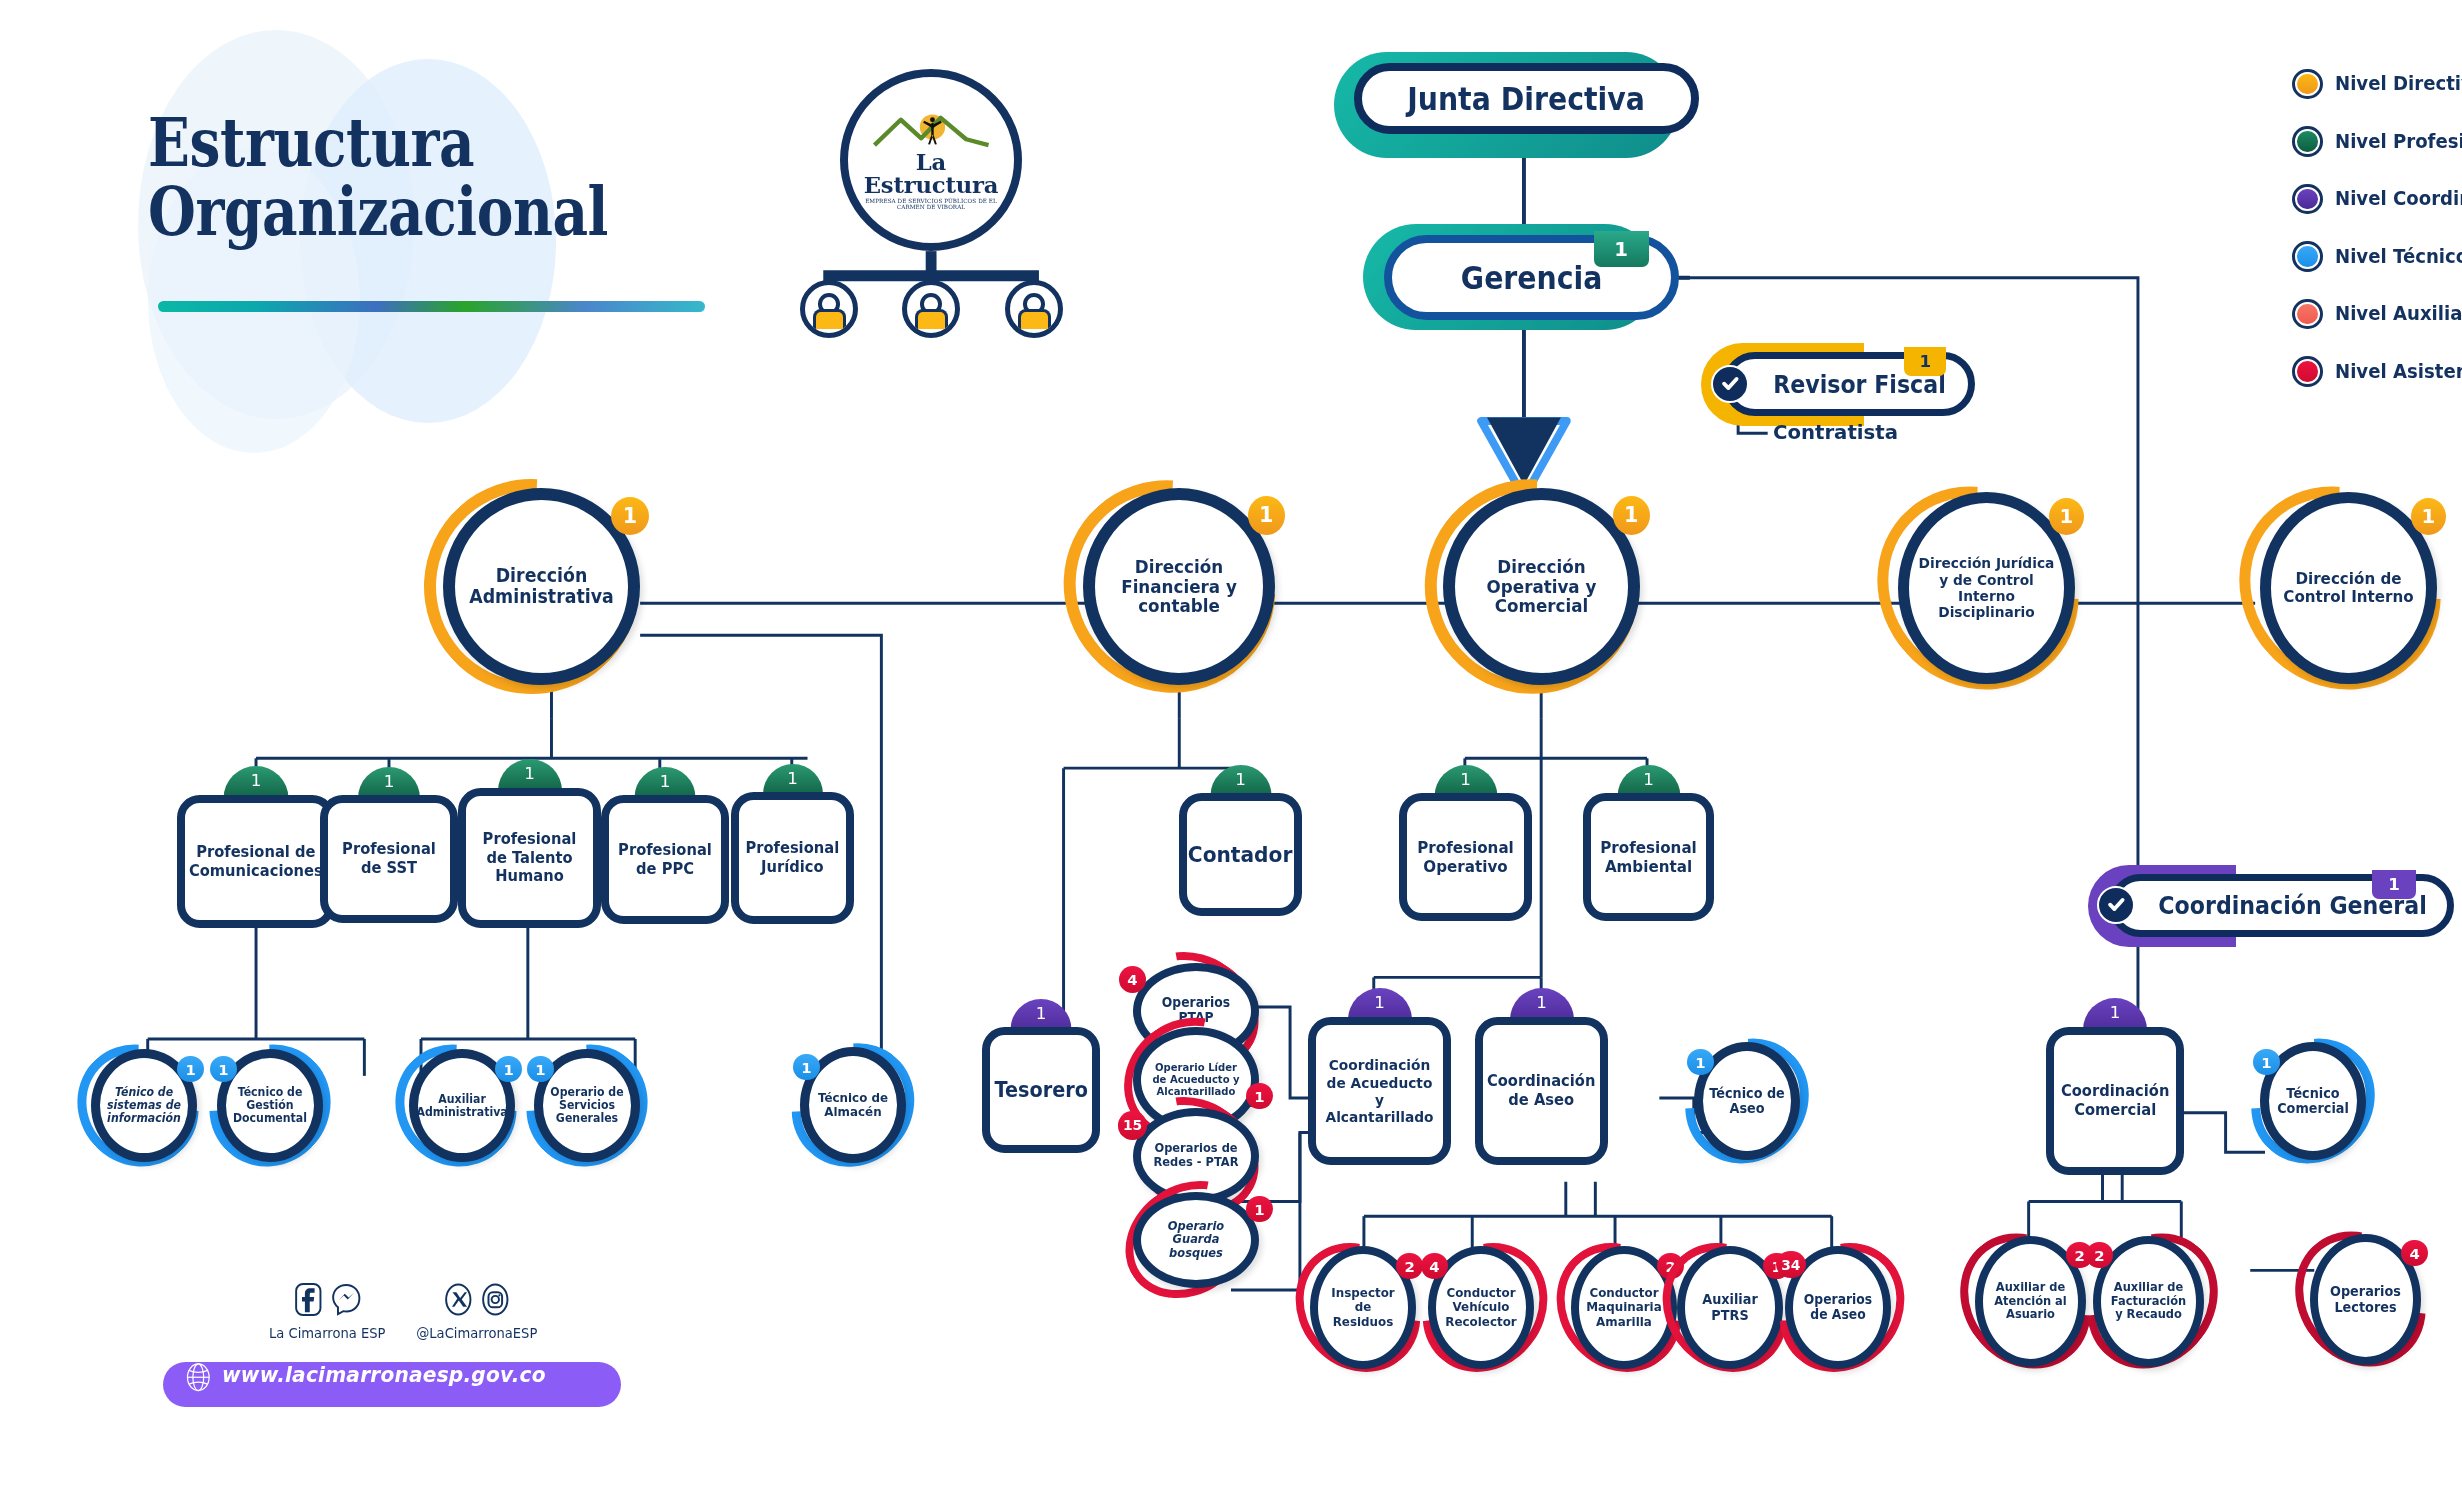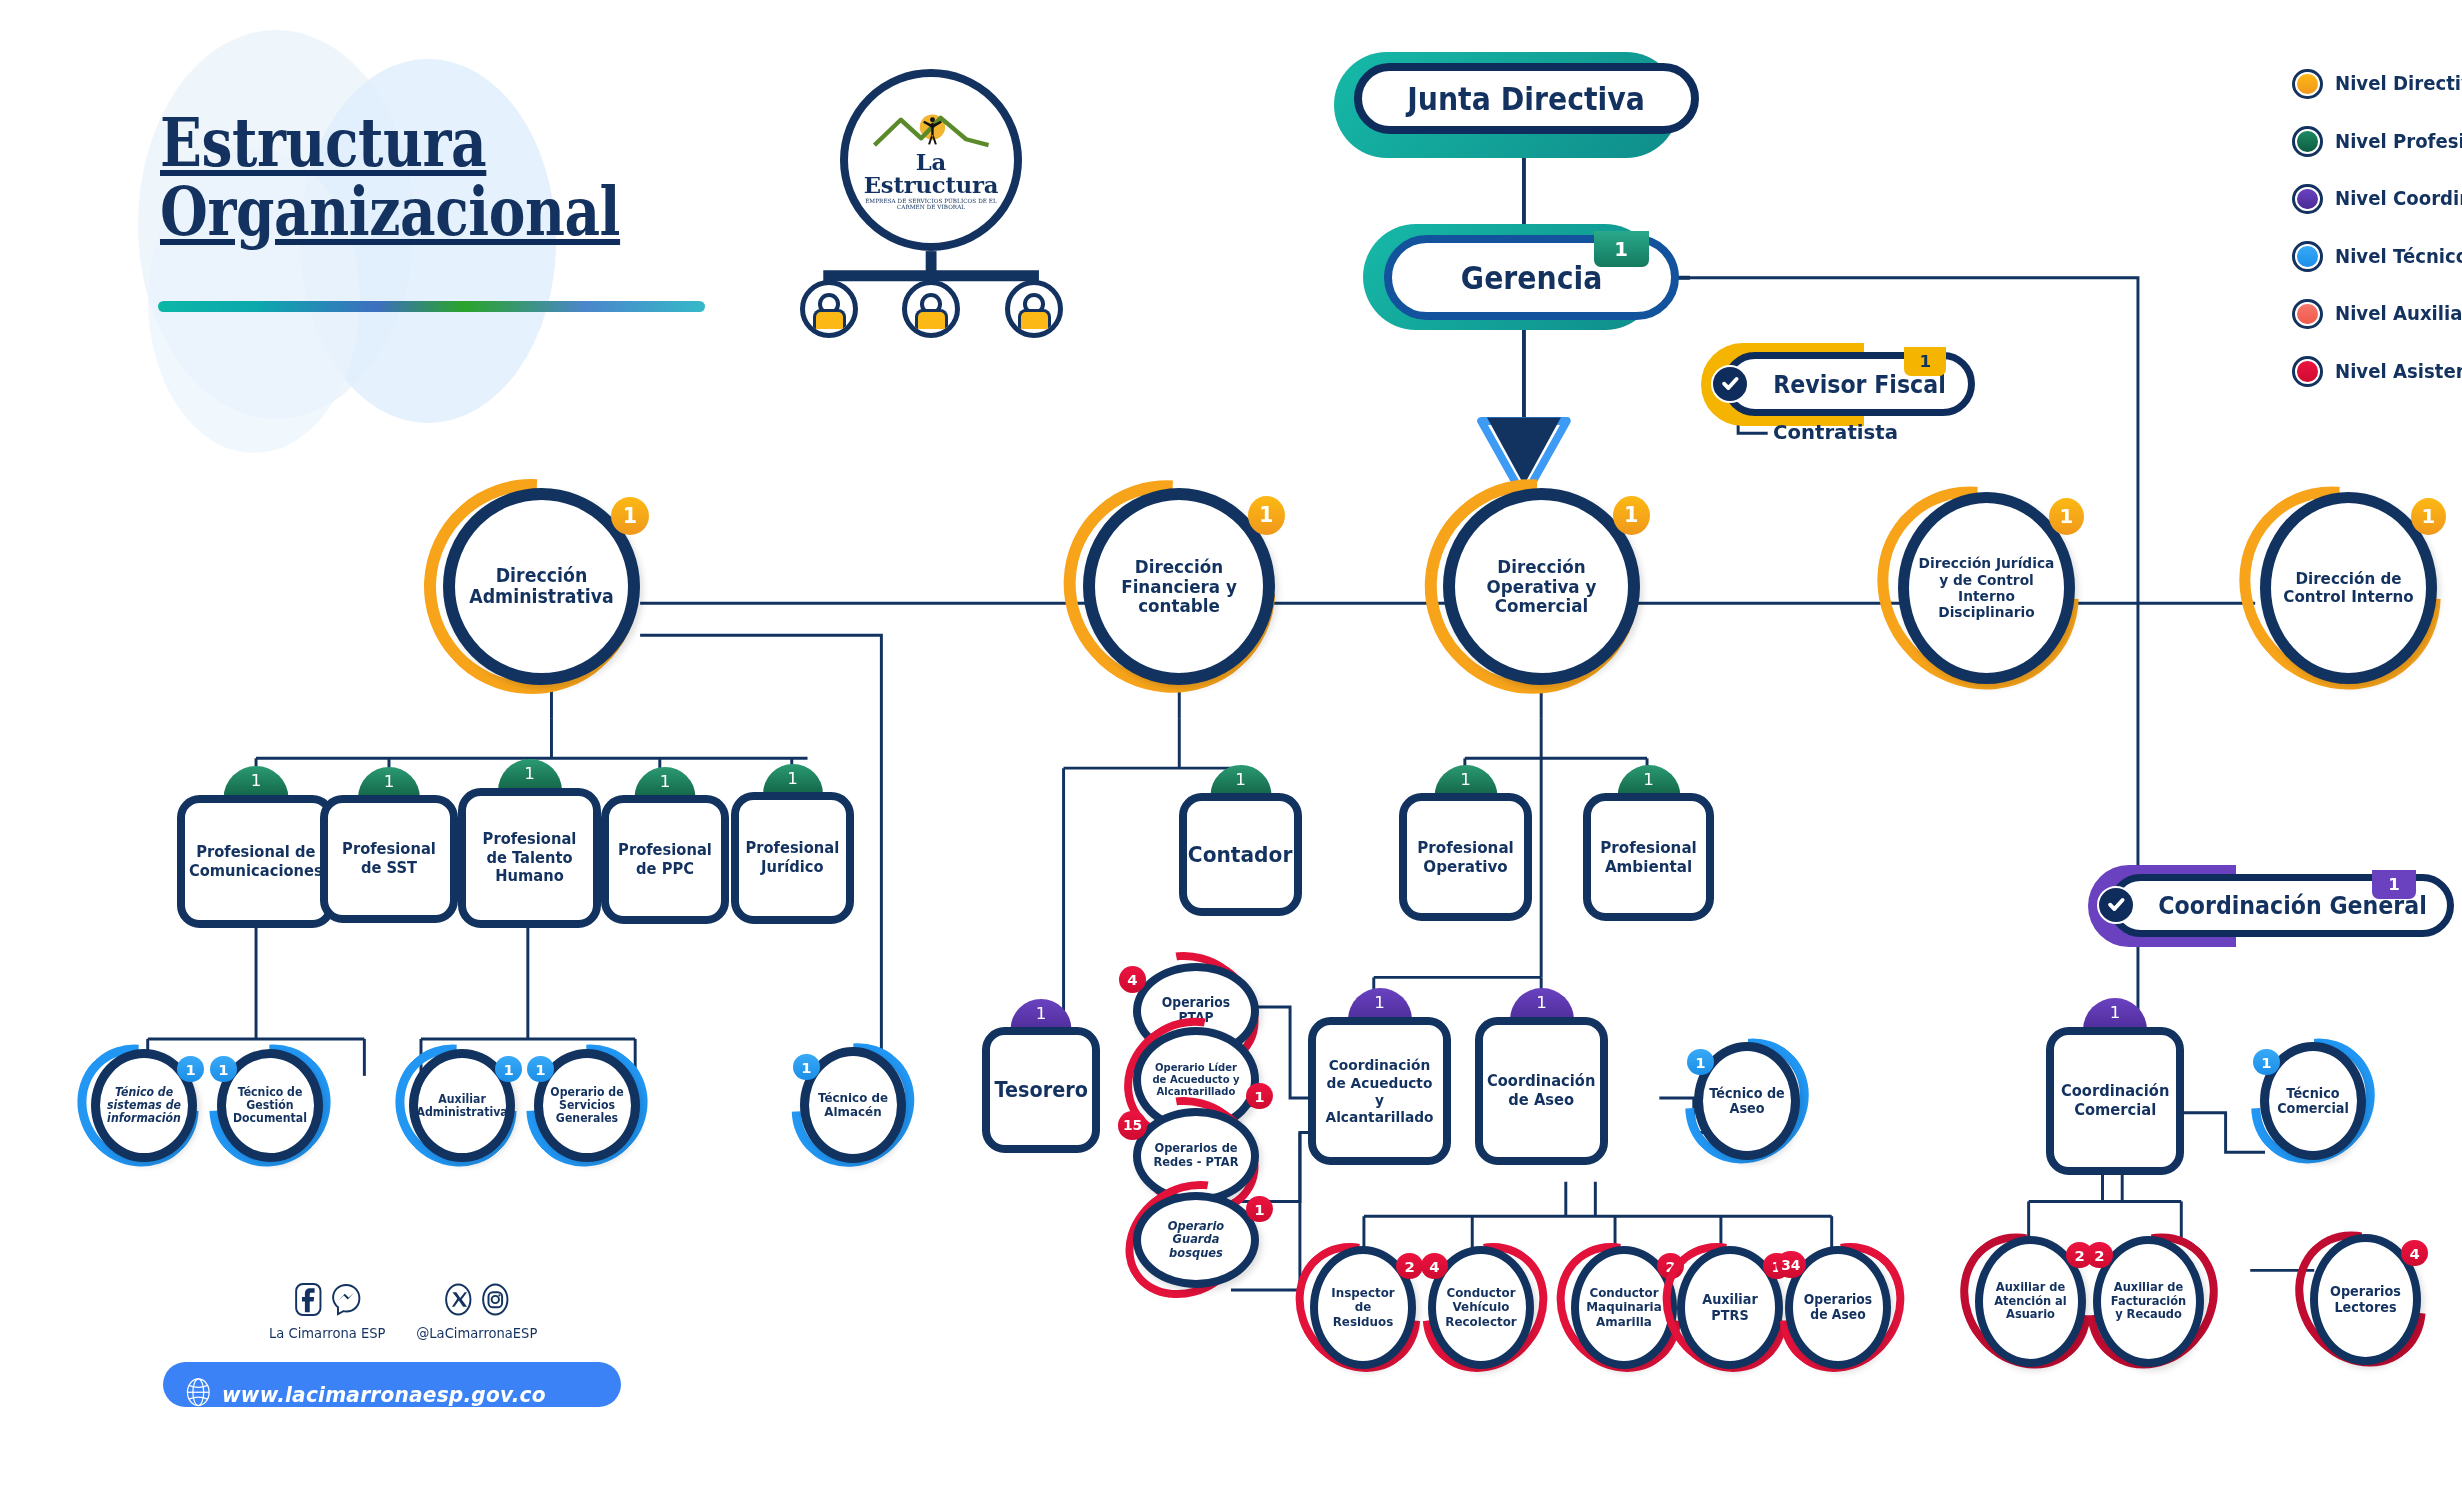--- a/index.html
+++ b/index.html
@@ -13,21 +13,21 @@
   }
   #stage { position: absolute; inset: 0; width: 2686px; height: 1505px; }
 
   
   .blob { position: absolute; border-radius: 50%; z-index: 0; }
   .blob-a { left: 138px; top: 29.5px;  width: 276px; height: 389px; background: #e8f3fb; opacity: .75; }
   .blob-b { left: 300px; top: 59px; width: 256px; height: 364px; background: #dfeefb; opacity: .8; }
   .blob-c { left: 148px; top: 148px; width: 212px; height: 305px; background: #eaf4fc; opacity: .7; }
 
   
-  #title-block { position: absolute; left: 160px; top: 108px; z-index: 6; text-decoration: underline; }
+  #title-block { position: absolute; left: 148px; top: 108px; z-index: 6; }
   #title-block .tline {
     font-family: "DejaVu Serif", "Liberation Serif", serif;
     font-weight: 700;
     font-size: 67px;
     line-height: 1.03;
     letter-spacing: -0.5px;
     color: #13325f;
     transform: scaleX(.82);
     transform-origin: left center;
     white-space: nowrap;
@@ -120,22 +120,22 @@
     color:#fff; font-family:"DejaVu Sans","Liberation Sans",sans-serif; font-weight:500;
   }
 
   
   #social { position:absolute; left:266px; top:1280px; z-index:6; display:flex; gap:10.8px; align-items:flex-start; }
   .soc-group { display:flex; flex-direction:column; align-items:center; }
   .soc-icons { display:flex; gap:6.9px; }
   .soc-ico { width:30.5px; height:38px; display:flex; align-items:center; justify-content:center; }
   .soc-cap { margin-top:6.9px; font-family:"DejaVu Sans","Liberation Sans",sans-serif; font-size:13.8px; font-weight:400; color:#13325f; white-space:nowrap; transform:scaleX(.95); }
   #urlbar {
-    position:absolute; left:163px; top:1362px; width:458px; height:45px; border-radius:22.7px; background:#3b82f6;
-    display:flex; align-items:flex-end; gap:9.8px; padding-left:20.7px; z-index:6;
+    position:absolute; left:163px; top:1362px; width:458px; height:45px; border-radius:22.7px; background:#8b5cf6;
+    display:flex; align-items:flex-start; gap:9.8px; padding-left:20.7px; z-index:6;
   }
   #urlbar .utext { font-family:"DejaVu Sans","Liberation Sans",sans-serif; font-weight:700; font-style:italic; font-size:21.7px; color:#fff; letter-spacing:0.2px; transform:scaleX(.93); transform-origin:left center; white-space:nowrap; }
 
   
   .caption {
     position:absolute; z-index:4; font-family:"DejaVu Sans","Liberation Sans",sans-serif;
     font-weight:700; color:#13325f; white-space:nowrap;
   }
 </style>
 </head>

